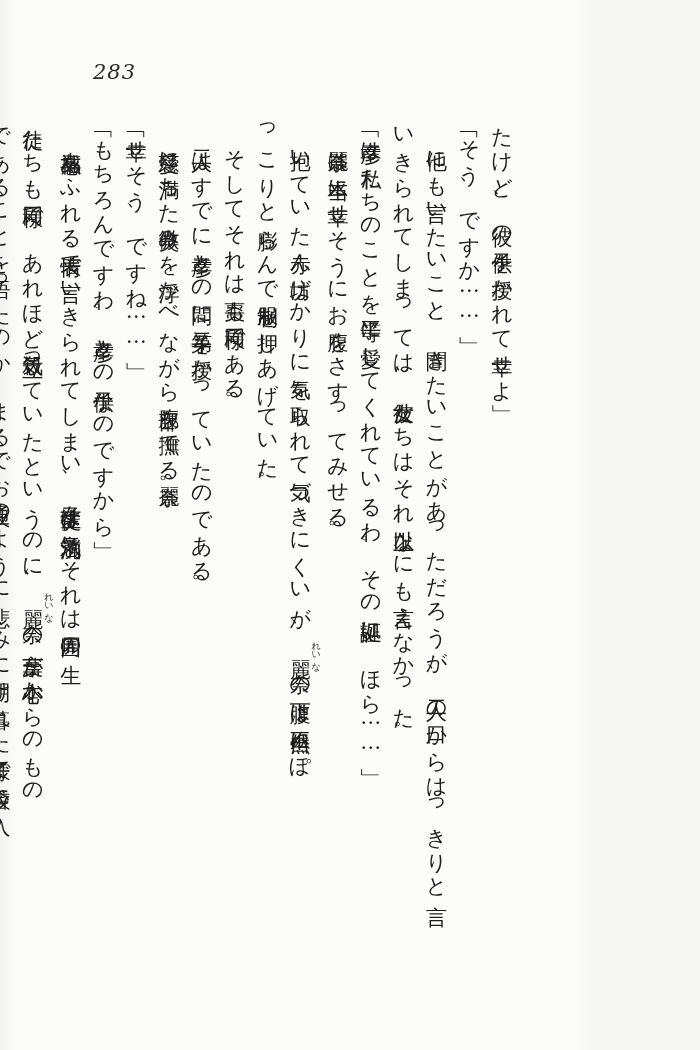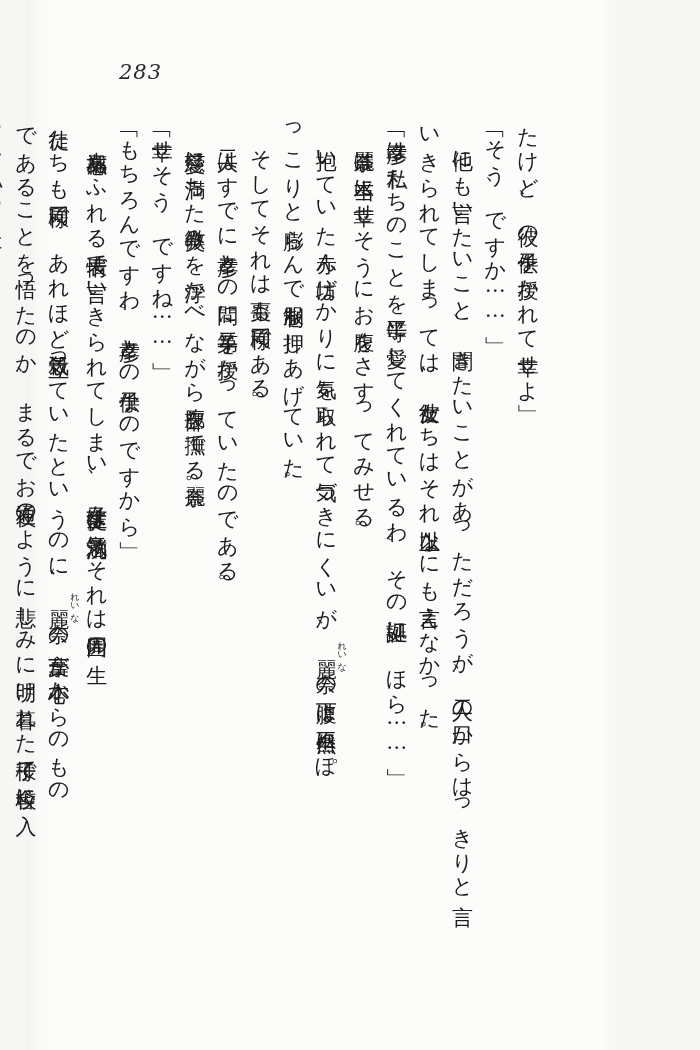--- a/index.html
+++ b/index.html
@@ -9,21 +9,20 @@
     height: 1050px;
     overflow: hidden;
     background: #f6f6f4;
   }
   .page {
     position: relative;
     width: 592px;
     height: 1050px;
     background: linear-gradient(90deg, #f3f3f1 0%, #fbfbf9 3%, #fcfcfa 97%, #f7f7f5 100%);
     font-family: "DejaVu Serif", "Liberation Serif", serif;
-    margin-left: 26px;
   }
   .page-number {
     position: absolute;
     top: 60px;
     left: 93px;
     font-size: 21px;
     font-style: italic;
     color: #2b2b2b;
     letter-spacing: 1px;
   }

